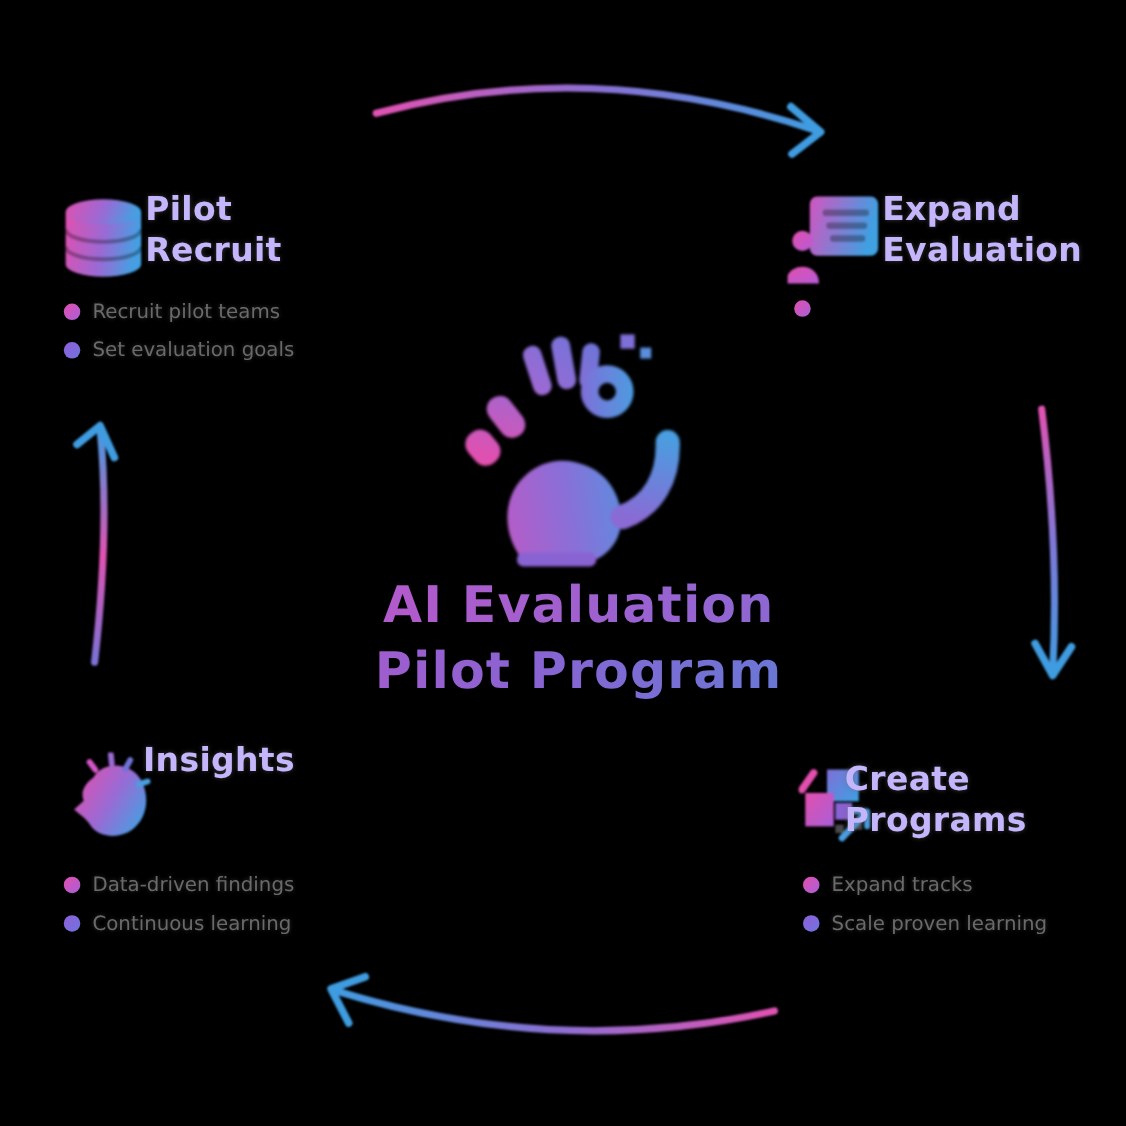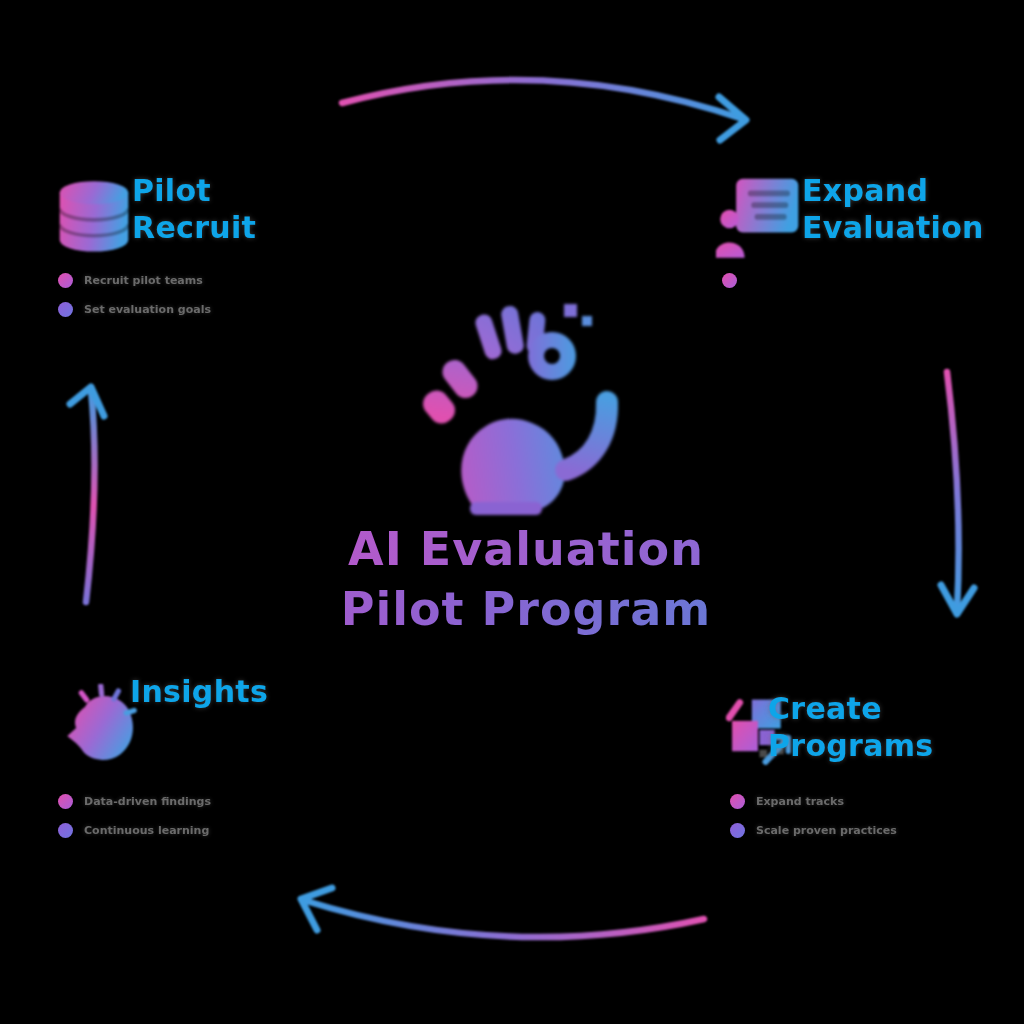--- a/index.html
+++ b/index.html
@@ -3,31 +3,31 @@
 <meta charset="utf-8">
 <style>
   html,body { margin:0; padding:0; background:#000; }
   body { width:1024px; height:1024px; overflow:hidden;
          font-family:"DejaVu Sans","Liberation Sans",sans-serif; }
   .canvas { position:relative; width:1024px; height:1024px; background:#000; }
 
   .abs { position:absolute; }
 
   
-  .node-title { font-size:30px; font-weight:bold; color:#0ea5e9;
+  .node-title { font-size:30px; font-weight:bold; color:#c4b5fd;
                 line-height:37px; letter-spacing:.3px;
                 text-shadow:0 0 5px rgba(105,105,105,.55); }
 
   
   .bullets { display:flex; flex-direction:column; gap:14px; }
   .bullet  { display:flex; align-items:center; gap:11px; }
   .dot { width:15px; height:15px; border-radius:50%; flex:0 0 auto; }
   .dot-pink   { background:linear-gradient(135deg,#e24fae,#a95fd8); }
   .dot-purple { background:linear-gradient(135deg,#8f5fd8,#6f74e0); }
-  .bullet-text { font-size:11px; font-weight:700; color:#6a6a6a;
+  .bullet-text { font-size:18px; font-weight:400; color:#6a6a6a;
                  text-shadow:0 0 4px rgba(100,100,100,.5); white-space:nowrap; }
 
   
   .center-title { position:absolute; left:14px; width:1024px; text-align:center;
                   font-size:46px; font-weight:bold; letter-spacing:1px; }
   .grad1 { background:linear-gradient(90deg,#d44fc4 2%,#9a62d0 55%,#6f74d8 98%);
            -webkit-background-clip:text; background-clip:text; color:transparent; }
   .grad2 { background:linear-gradient(90deg,#d44fc4 0%,#8a63d2 45%,#3f93d8 100%);
            -webkit-background-clip:text; background-clip:text; color:transparent; }
 
@@ -201,21 +201,21 @@
     <div>Create</div>
     <div>Programs</div>
   </div>
   <div class="abs bullets" style="left:730px;top:794px">
     <div class="bullet">
       <span class="dot dot-pink"></span>
       <span class="bullet-text">Expand tracks</span>
     </div>
     <div class="bullet">
       <span class="dot dot-purple"></span>
-      <span class="bullet-text">Scale proven practices</span>
+      <span class="bullet-text">Scale proven learning</span>
     </div>
   </div>
 
   <div class="abs" style="left:54px;top:684px">
     <svg class="soft" width="90" height="88" viewBox="0 0 100 100">
       <defs>
         <linearGradient id="ghead" x1="0" y1="0.2" x2="1" y2="0.8">
           <stop offset="0" stop-color="#e050b0"></stop>
             <stop offset=".5" stop-color="#9a6ad4"></stop>
             <stop offset="1" stop-color="#44a0e2"></stop>

